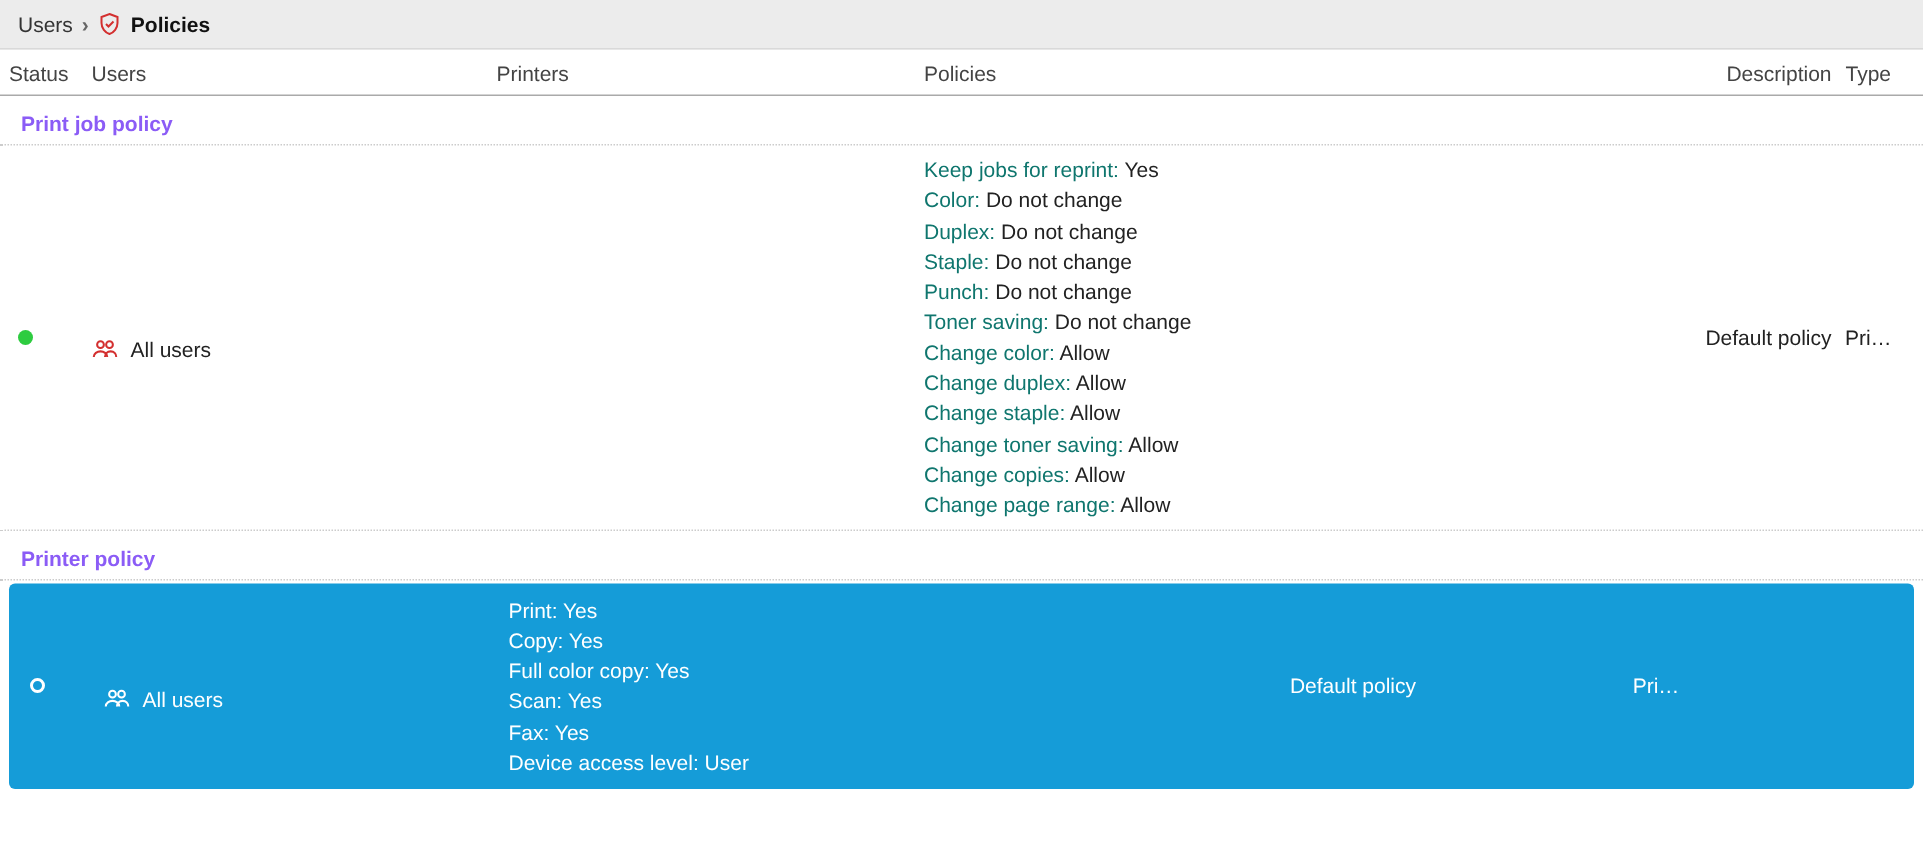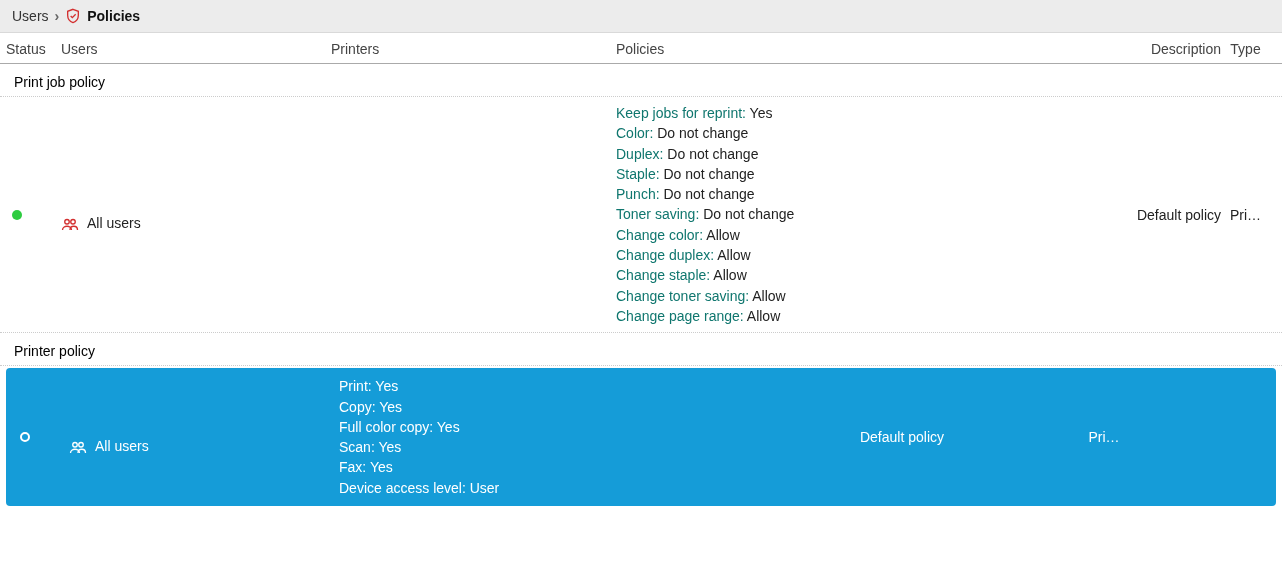--- a/index.html
+++ b/index.html
@@ -43,22 +43,22 @@
     padding: 8px 0 6px 0;
     color: #444;
   }
   .col-status   { width: 55px;  padding-left: 6px; }
   .col-users    { width: 270px; }
   .col-printers { width: 285px; }
   .col-policies { width: 390px; }
   .col-desc     { width: 215px; text-align: right; }
   .col-type     { flex: 1 1 auto; text-align: center; padding-right: 12px; }
   .group-header {
-    color: #000000;
-    font-weight: 400;
+    color: #8b5cf6;
+    font-weight: 700;
     padding: 10px 14px 6px 14px;
     border-bottom: 1px dotted #ccc;
   }
   .row {
     display: flex;
     align-items: center;
     border-bottom: 1px dotted #ccc;
     padding: 6px 0;
   }
   .row .col-status { display: flex; align-items: center; }
@@ -68,21 +68,21 @@
     margin-left: 6px;
   }
   .status-ring {
     width: 10px; height: 10px; border-radius: 50%;
     border: 2px solid #fff;
     box-sizing: border-box;
     margin-left: 6px;
   }
   .users-cell, .printers-cell {
     display: flex;
-    align-items: flex-end;
+    align-items: flex-start;
     gap: 8px;
     margin-top: 17px;
   }
   .users-cell .icon, .printers-cell .icon {
     display: inline-flex;
     align-items: center;
   }
   .policies-list div {
     line-height: 1.45;
   }
@@ -152,20 +152,21 @@
         <div><span class="pol-label">Keep jobs for reprint:</span> <span class="pol-value">Yes</span></div>
         <div><span class="pol-label">Color:</span> <span class="pol-value">Do not change</span></div>
         <div><span class="pol-label">Duplex:</span> <span class="pol-value">Do not change</span></div>
         <div><span class="pol-label">Staple:</span> <span class="pol-value">Do not change</span></div>
         <div><span class="pol-label">Punch:</span> <span class="pol-value">Do not change</span></div>
         <div><span class="pol-label">Toner saving:</span> <span class="pol-value">Do not change</span></div>
         <div><span class="pol-label">Change color:</span> <span class="pol-value">Allow</span></div>
         <div><span class="pol-label">Change duplex:</span> <span class="pol-value">Allow</span></div>
         <div><span class="pol-label">Change staple:</span> <span class="pol-value">Allow</span></div>
         <div><span class="pol-label">Change toner saving:</span> <span class="pol-value">Allow</span></div>
+        <div><span class="pol-label">Change copies:</span> <span class="pol-value">Allow</span></div>
         <div><span class="pol-label">Change page range:</span> <span class="pol-value">Allow</span></div>
       </div>
     </div>
     <div class="col-desc">Default policy</div>
     <div class="col-type">Pri…</div>
   </div>
 
   <div class="group-header">Printer policy</div>
   <div class="row selected">
     <div class="col-status">

